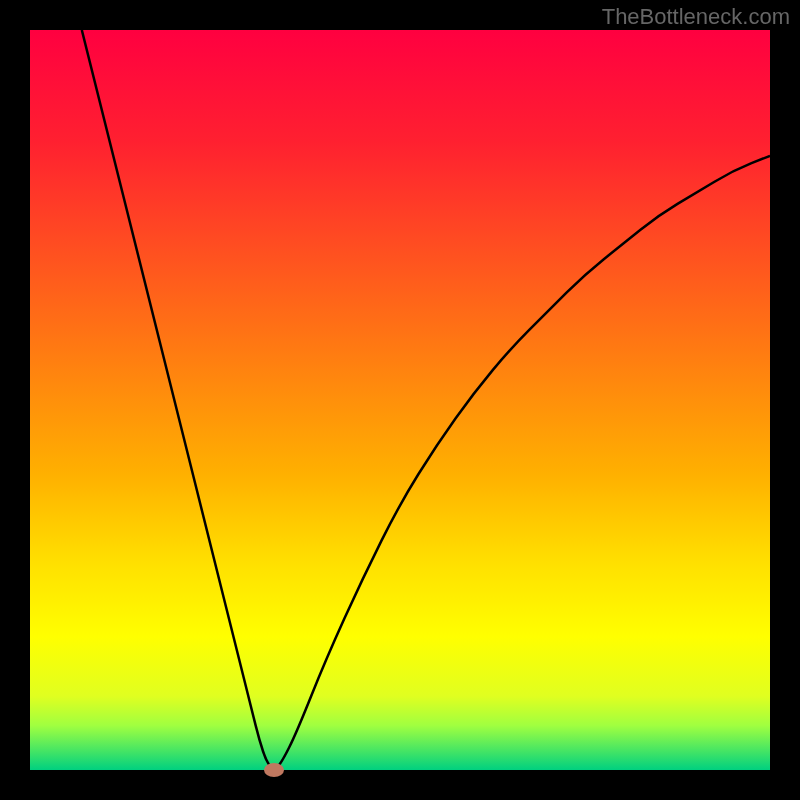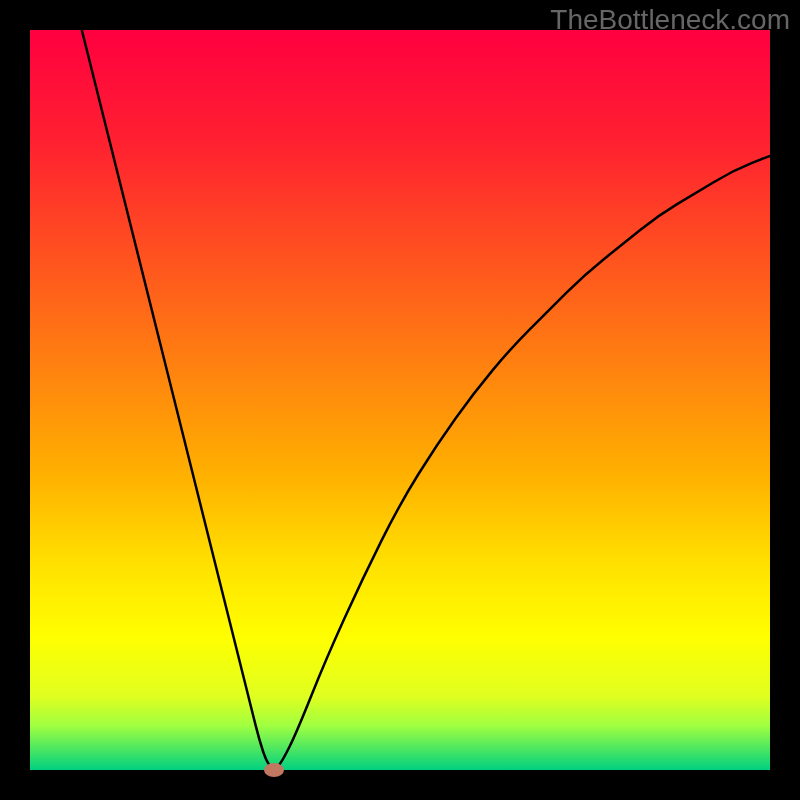--- a/index.html
+++ b/index.html
@@ -13,21 +13,21 @@
       background: #000;
       position: relative;
       overflow: hidden;
     }
     .watermark {
       position: absolute;
       top: 4px;
       right: 10px;
       color: #666;
       font-family: Arial, sans-serif;
-      font-size: 28px;
+      font-size: 22px;
       z-index: 10;
     }
     .plot-container {
       position: absolute;
       left: 30px;
       top: 30px;
       width: 740px;
       height: 740px;
     }
     .gradient-bg {

